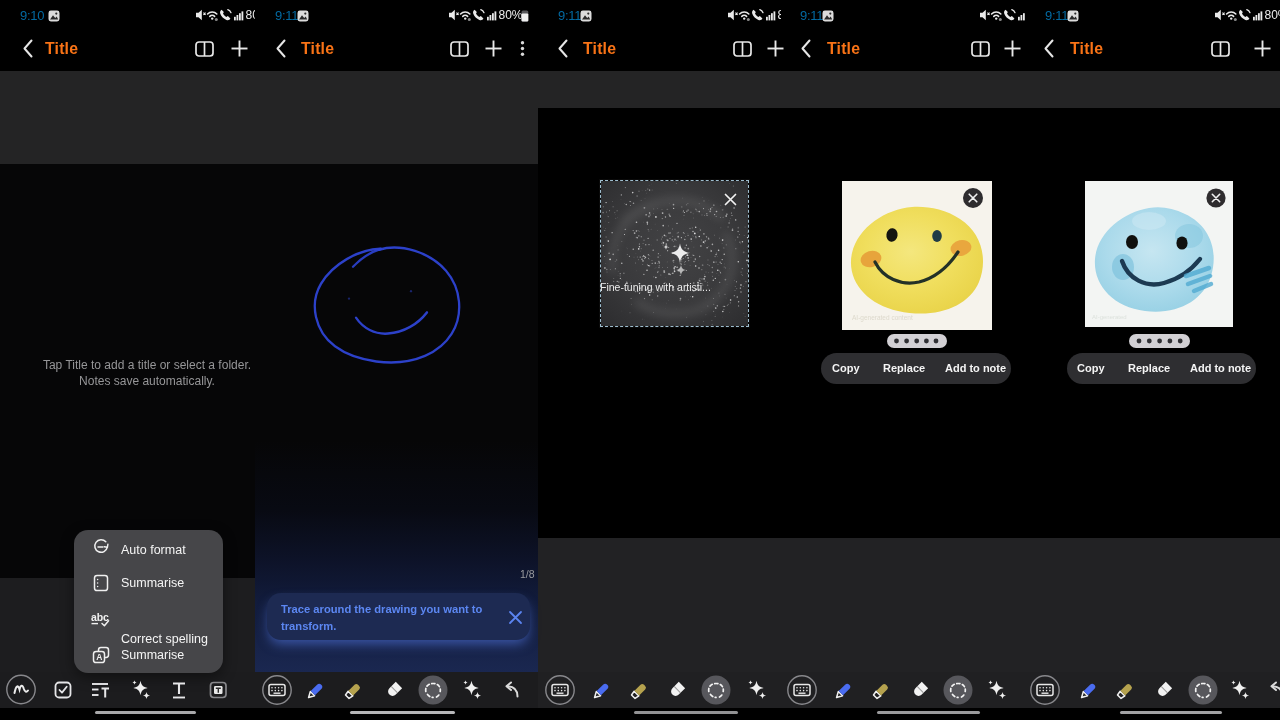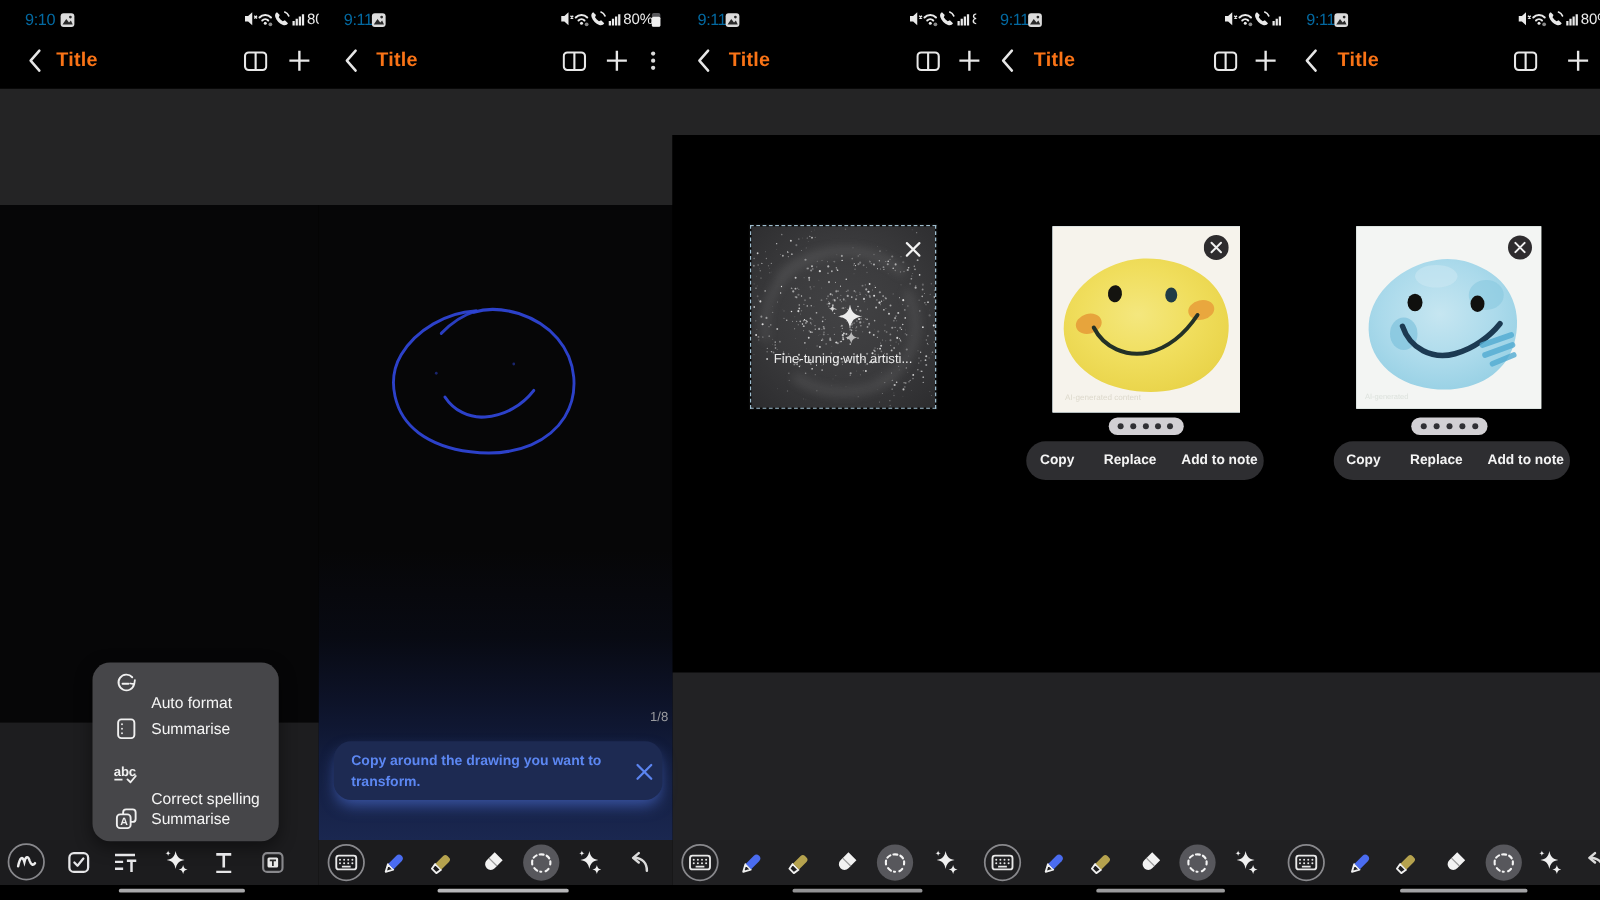--- a/index.html
+++ b/index.html
@@ -40,27 +40,28 @@
   <div class="time" style="left:558px;">9:11</div>
   <div class="time" style="left:800px;">9:11</div>
   <div class="time" style="left:1045px;">9:11</div>
 
   <div class="title" style="left:45px;">Title</div>
   <div class="title" style="left:301px;">Title</div>
   <div class="title" style="left:583px;">Title</div>
   <div class="title" style="left:827px;">Title</div>
   <div class="title" style="left:1070px;">Title</div>
 
+  <div style="left:27px;top:357px;width:240px;text-align:center;color:#969698;font-size:12px;line-height:16px;font-weight:400;">Tap Title to add a title or select a folder.<br>Notes save automatically.</div>
 
   <div style="left:520px;top:568px;width:18px;color:#9a9b9f;font-size:10.5px;z-index:5;">1/8</div>
 
   <div style="left:255px;top:440px;width:283px;height:232px;background:linear-gradient(180deg,rgba(8,11,22,0) 0%,rgba(10,14,30,0.5) 30%,rgba(14,20,44,0.9) 52%,#121c3c 70%,#1a2750 100%);"></div>
 
   <div style="left:267px;top:593px;width:263px;height:47px;border-radius:14px;background:#1d2a52;box-shadow:0 6px 12px -2px rgba(90,130,245,.55);"></div>
-  <div class="hint2" style="left:281px;top:601px;width:218px;">Copy around the drawing you want to transform.</div>
+  <div class="hint2" style="left:281px;top:601px;width:218px;">Trace around the drawing you want to transform.</div>
 
   <div id="card3" style="left:599px;top:179px;width:151px;height:149px;background:#0a0a0a;"></div>
 
   <div id="card4" style="left:842px;top:181px;width:150px;height:149px;background:#f7f4ef;border:2px solid #bdd8e0;"></div>
 
   <div style="left:887px;top:334px;width:60px;height:14px;border-radius:7px;background:#d2d0d4;"></div>
 
   <div style="left:821px;top:353px;width:190px;height:31px;border-radius:16px;background:#2e2e31;"></div>
   <div class="btxt" style="left:832px;top:353px;">Copy</div>
   <div class="btxt" style="left:883px;top:353px;">Replace</div>
@@ -327,21 +328,21 @@
 
   <div style="left:520px;top:40px;width:5px;height:17px;">
     <svg width="5" height="17">
         <circle cx="2.5" cy="2.8" r="1.7" fill="#dadada"></circle>
         <circle cx="2.5" cy="8.5" r="1.7" fill="#dadada"></circle>
         <circle cx="2.5" cy="14.2" r="1.7" fill="#dadada"></circle>
       </svg>
   </div>
 
   <div style="left:74px;top:530px;width:149px;height:143px;border-radius:14px;background:#464649;box-shadow:0 4px 14px rgba(0,0,0,.45);"></div>
-  <div class="mlabel" style="left:121px;top:554px;">Auto format</div>
+  <div class="mlabel" style="left:121px;top:542px;">Auto format</div>
   <div class="mlabel" style="left:121px;top:575px;">Summarise</div>
   <div class="mlabel" style="left:121px;top:611px;margin-top:20px;">Correct spelling</div>
   <div class="mlabel" style="left:121px;top:647px;">Summarise</div>
 
   <div style="left:4px;top:672px;width:34px;height:36px;">
       <svg width="34" height="36" viewBox="0 0 34 36">
         <circle cx="17" cy="17.5" r="14.2" fill="none" stroke="#88888c" stroke-width="1.4"></circle>
         <path d="M10.5 21 C12 13.5 14 12.5 15.5 17.5 C16.5 13 18.5 12.2 19.8 16.8 C20.8 20 22.5 20.5 24 18.5" fill="none" stroke="#ececec" stroke-width="2" stroke-linecap="round"></path>
       </svg>
     </div>
@@ -1275,21 +1276,21 @@
         <circle cx="114.1" cy="133.3" r="0.42" fill="#fff" opacity="0.13"></circle>
         <circle cx="106.8" cy="125.1" r="0.51" fill="#fff" opacity="0.31"></circle>
         <circle cx="118.1" cy="90.9" r="0.29" fill="#fff" opacity="0.08"></circle>
         <circle cx="65.4" cy="122.1" r="0.36" fill="#fff" opacity="0.25"></circle>
         <circle cx="54.0" cy="87.5" r="0.38" fill="#fff" opacity="0.18"></circle>
 <path d="M79 62.5 C80.235 68.675 82.325 70.765 88.5 72 C82.325 73.235 80.235 75.325 79 81.5 C77.765 75.325 75.675 73.235 69.5 72 C75.675 70.765 77.765 68.675 79 62.5 Z" fill="#ececec" opacity="1"></path>
         <path d="M80 84 C80.65 87.25 81.75 88.35 85 89 C81.75 89.65 80.65 90.75 80 94 C79.35 90.75 78.25 89.65 75 89 C78.25 88.35 79.35 87.25 80 84 Z" fill="#cfcfcf" opacity="0.85"></path>
         <path d="M65 63.2 C65.364 65.02 65.98 65.636 67.8 66 C65.98 66.364 65.364 66.98 65 68.8 C64.636 66.98 64.02 66.364 62.2 66 C64.02 65.636 64.636 65.02 65 63.2 Z" fill="#e0e0e0" opacity="0.9"></path>
 </svg>
     </div>
-  <div style="left:600px;top:281px;width:149px;text-align:center;color:#ececec;font-size:10.5px;">Fine-tuning with artisti...</div>
+  <div style="left:600px;top:281px;width:149px;text-align:left;color:#ececec;font-size:10.5px;">Fine-tuning with artisti...</div>
   <div style="left:723px;top:192px;width:15px;height:15px;">
       <svg width="15" height="15">
         <path d="M2.5 2.5 L12.5 12.5 M12.5 2.5 L2.5 12.5" stroke="#f2f2f2" stroke-width="1.7" stroke-linecap="round"></path>
       </svg>
     </div>
   <div style="left:842px;top:181px;width:150px;height:149px;">
 <svg width="150" height="149" viewBox="0 0 150 149">
 <defs>
 <radialGradient id="yb" cx="45%" cy="42%" r="68%">
 <stop offset="0%" stop-color="#f4e77e"></stop>

